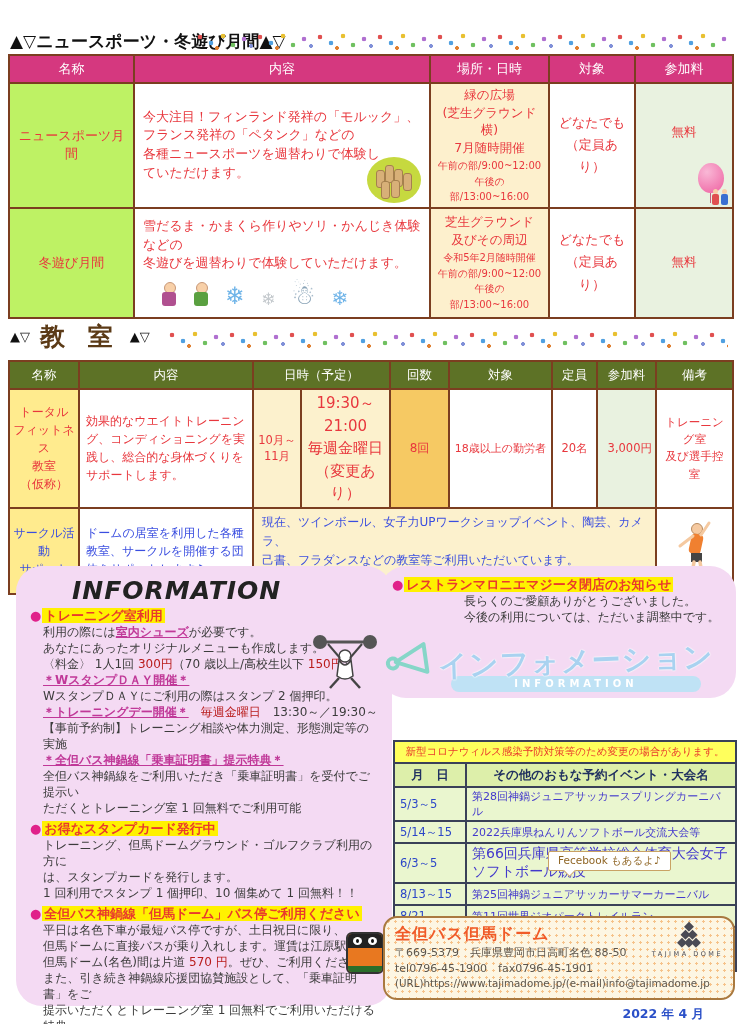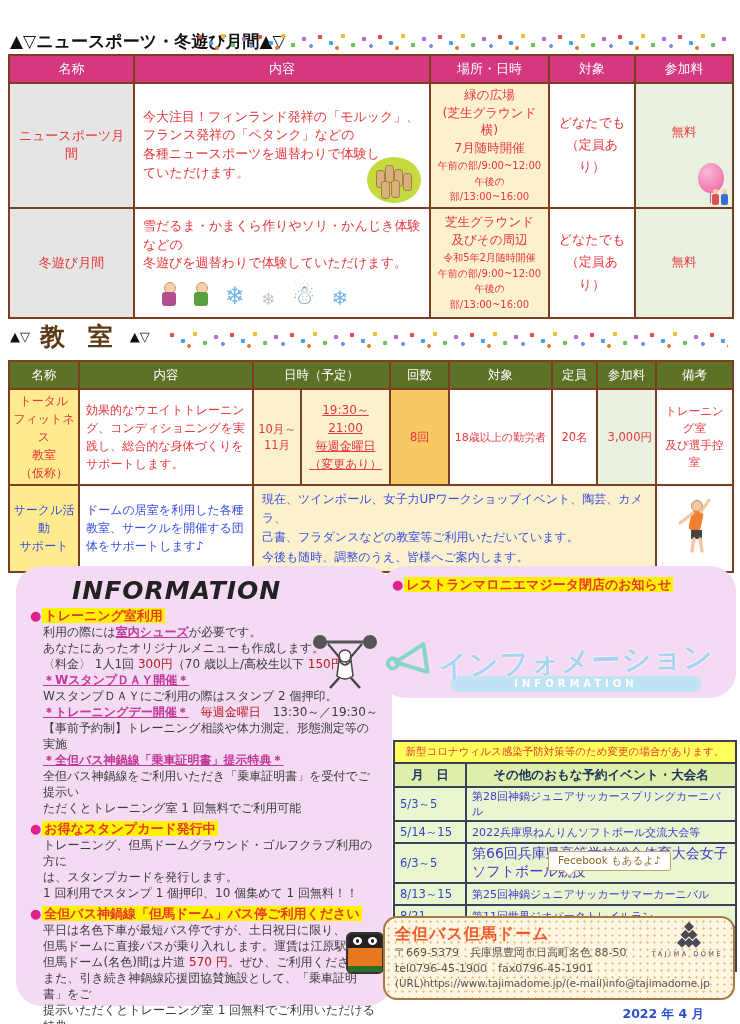--- a/index.html
+++ b/index.html
@@ -19,37 +19,37 @@
       radial-gradient(circle at 37px 13px,#70c060 2px, transparent 2.6px),
       radial-gradient(circle at 48px 7px, #b070d0 2px, transparent 2.6px),
       radial-gradient(circle at 21px 16px,#e08030 1.6px, transparent 2.2px),
       radial-gradient(circle at 55px 14px,#8090d8 1.6px, transparent 2.2px);
     background-size:60px 20px;background-repeat:repeat-x;}
   
   table{border-collapse:collapse;table-layout:fixed;}
   .t1{position:absolute;left:8px;top:54px;width:724px;}
   .t1 td,.t1 th{border:2px solid #7b3e20;vertical-align:middle;padding:2px 4px;overflow:hidden;}
   .t1 th{background:#d5387f;color:#fff;font-size:13px;font-weight:normal;height:22px;}
-  .t1 .cname{background:#e5e5e5;color:#e8373d;text-align:center;font-size:13px;}
+  .t1 .cname{background:#bef264;color:#e8373d;text-align:center;font-size:13px;}
   .t1 .ccontent{background:#fff;color:#e8373d;font-size:13px;line-height:1.45;padding:8px 8px;position:relative;}
   .t1 .cplace{background:#fdf0cd;color:#e8373d;text-align:center;}
   .t1 .cplace .big{font-size:12.5px;line-height:1.4;}
   .t1 .cplace .small{font-size:10px;line-height:1.55;margin-top:2px;}
   .t1 .ctarget{background:#fff;color:#e8373d;text-align:center;font-size:13px;line-height:1.7;}
   .t1 .cfee{background:#e9f2e0;color:#e8373d;text-align:center;font-size:12.5px;position:relative;}
   
   .t2{position:absolute;left:8px;top:360px;width:724px;}
   .t2 td,.t2 th{border:2px solid #7b3e20;vertical-align:middle;padding:2px 3px;overflow:hidden;}
   .t2 th{background:#5d7226;color:#fff;font-size:12.5px;font-weight:normal;height:22px;}
   .t2 .red{color:#e8373d;}
   .t2 .blue{color:#3a4ee0;}
   .t2 .cname2{background:#ffeb8e;text-align:center;font-size:12px;line-height:1.5;}
   .t2 .ccontent2{background:#fff;font-size:12px;line-height:1.5;padding:4px 6px;}
   .t2 .cperiod{background:#fcf1cd;text-align:center;font-size:11.5px;line-height:1.4;}
-  .t2 .csched{background:#fcf1cd;text-align:center;font-size:12px;line-height:1.5;text-decoration:underline;}
+  .t2 .csched{background:#fcf1cd;text-align:center;font-size:15px;line-height:1.5;}
   .t2 .ccount{background:#f6c963;text-align:center;font-size:12px;}
   .t2 .ctarget2{background:#fff;text-align:center;font-size:11px;}
   .t2 .ccap{background:#fff;text-align:center;font-size:11.5px;}
   .t2 .cfee2{background:#e9f2e0;text-align:right;font-size:11.5px;}
   .t2 .cnote{background:#fff;text-align:center;font-size:11.5px;line-height:1.5;}
   .t2 .cmerged{background:#fcf1cd;font-size:12px;line-height:1.6;padding:4px 8px;}
   .t2 .cillu{background:#fff;text-align:center;}
   
   .panel{position:absolute;background:#f4daf3;border-radius:26px;}
   .left-panel{left:16px;top:566px;width:376px;height:440px;padding:8px 14px;box-sizing:border-box;}
@@ -346,20 +346,22 @@
           <i></i>
         </span>
       <span class="stripe"></span>
     </div>
   </div>
 
   <div class="panel right-notice">
     <div class="ihead">
       <span class="bullet">●</span><span class="hl">レストランマロニエマジータ閉店のお知らせ</span>
     </div>
+    <div class="ilines indent">長らくのご愛顧ありがとうございました。
+今後の利用については、ただいま調整中です。</div>
   </div>
 
   <div class="megaphone">
     <svg width="58" height="54" viewBox="0 0 58 54">
       <path d="M14 26 L44 12 L44 40 Z" fill="none" stroke="#86d6c8" stroke-width="4" stroke-linejoin="round"></path>
       <circle cx="11" cy="27" r="5" fill="none" stroke="#86d6c8" stroke-width="4"></circle>
     </svg>
   </div>
   <div class="info-logo">
     <div class="kat">インフォメーション</div>

